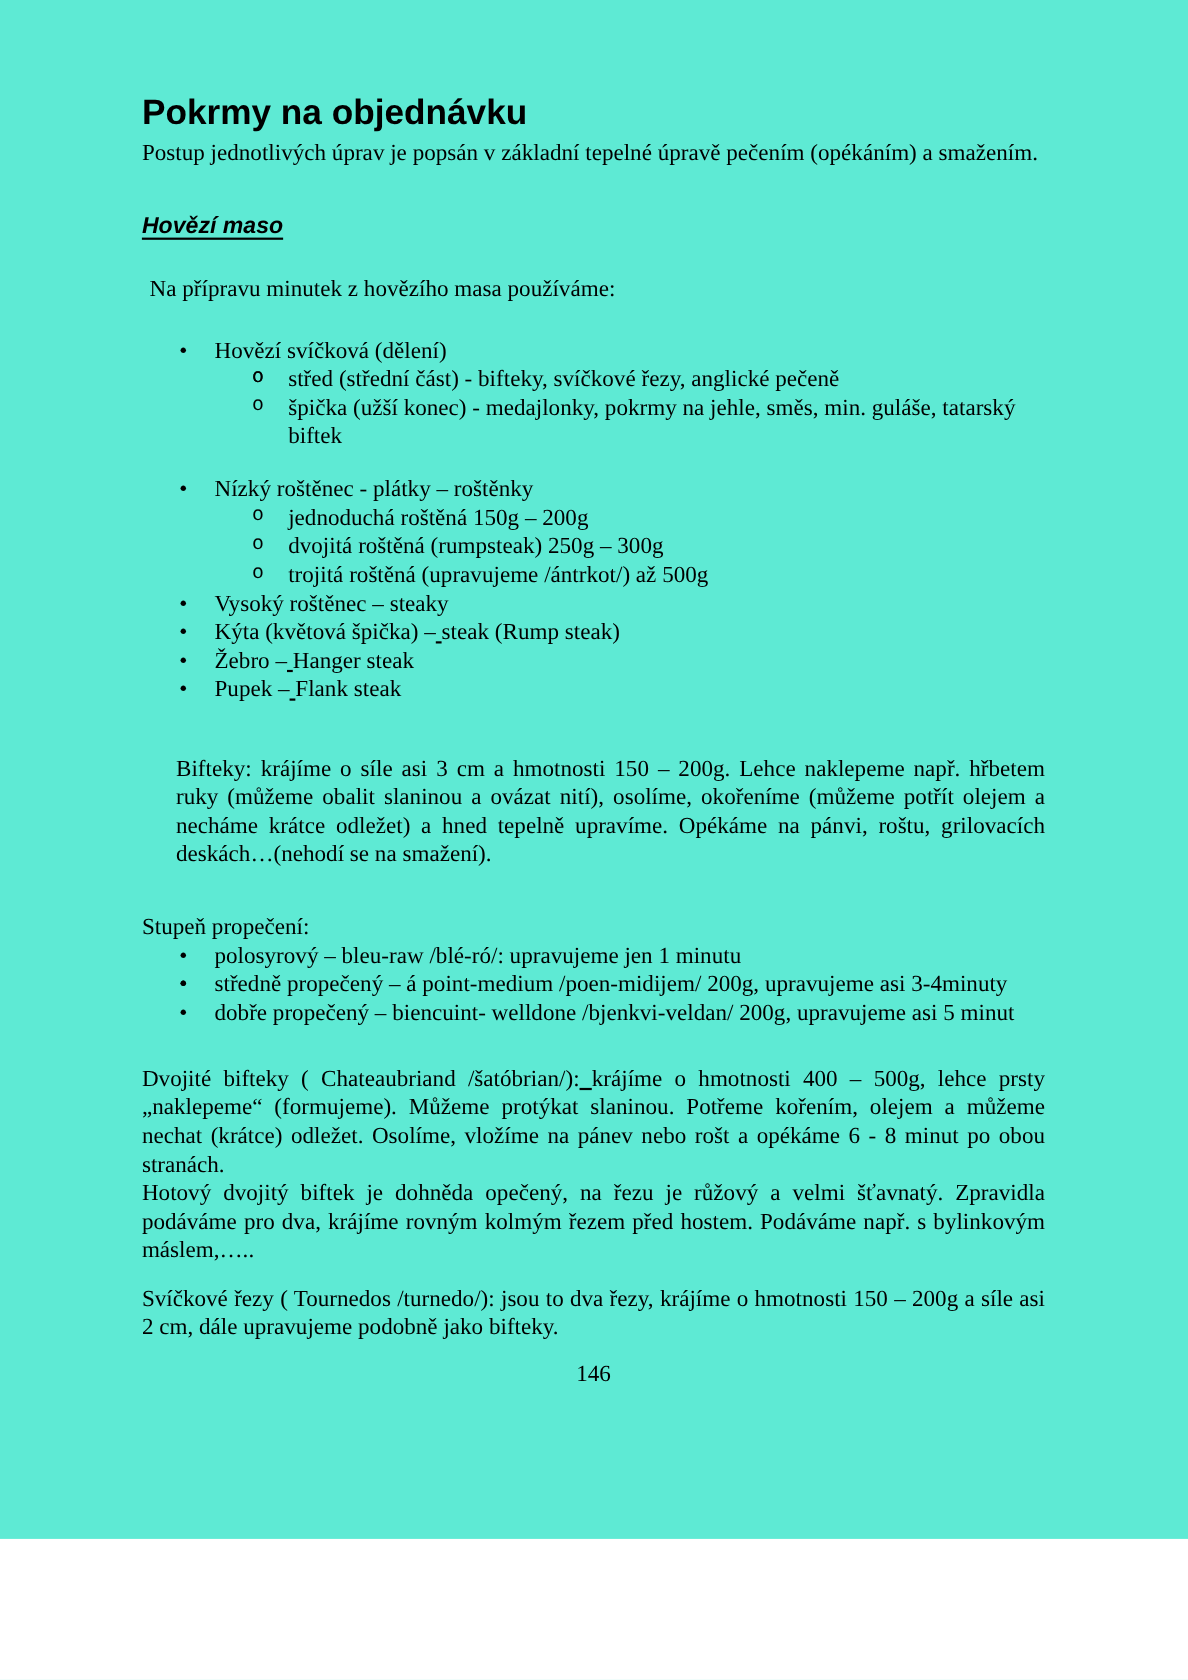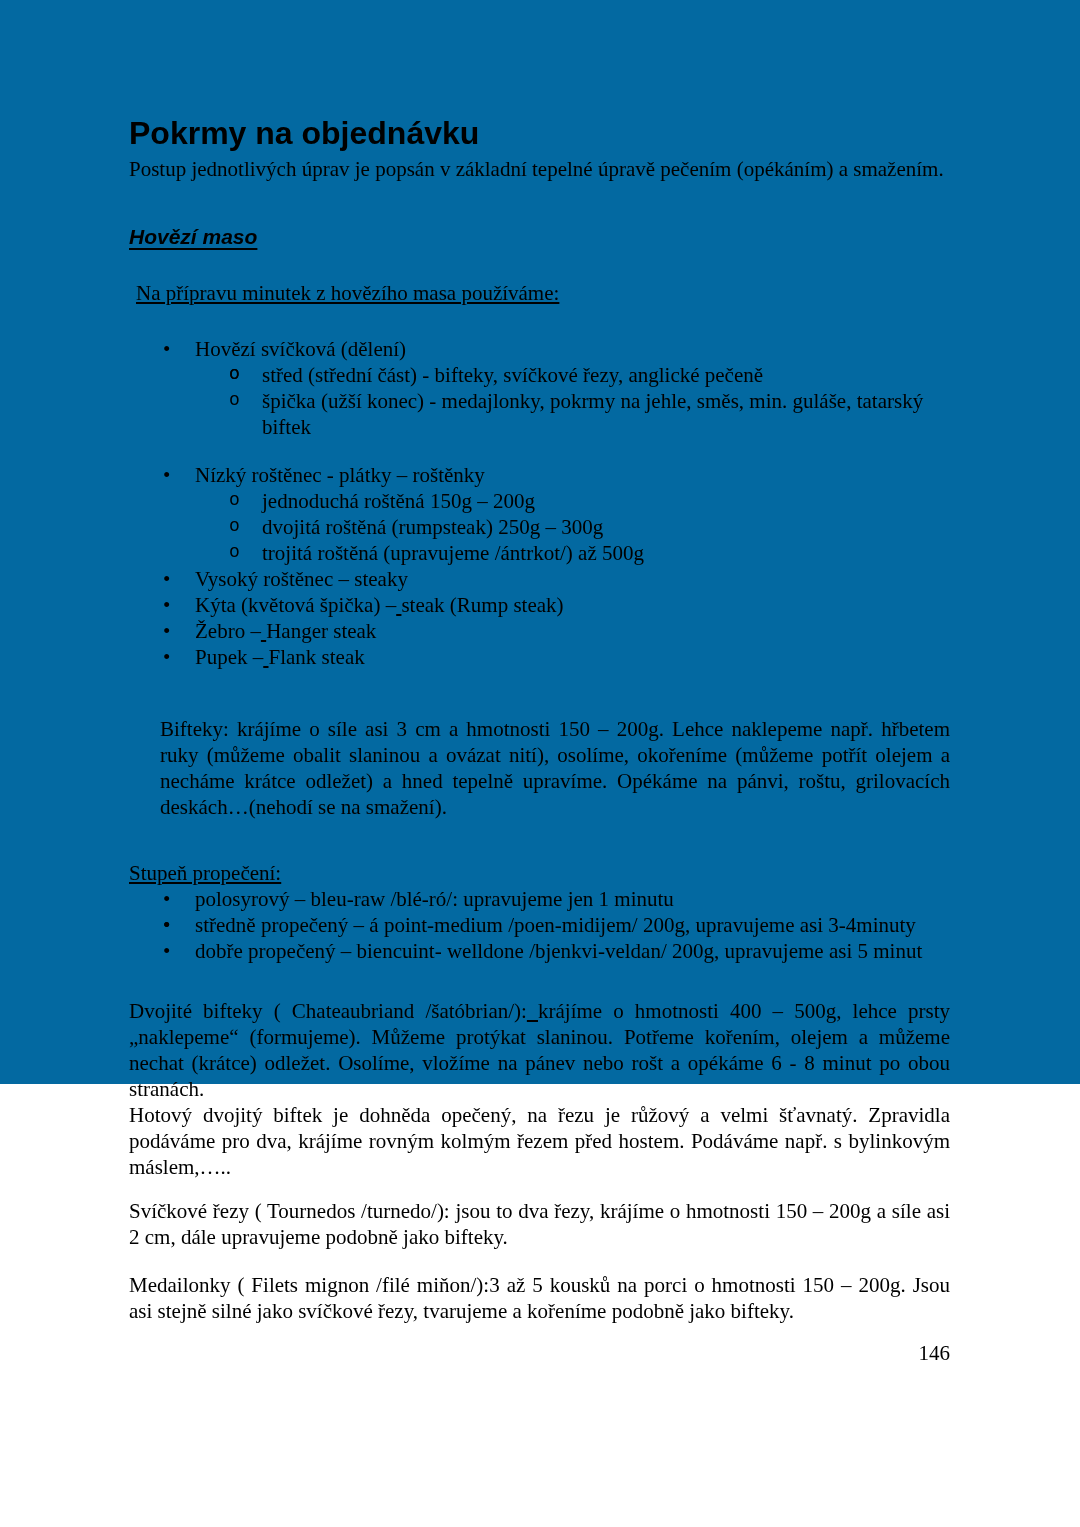--- a/index.html
+++ b/index.html
@@ -12,23 +12,23 @@
     height: 1527px;
     overflow: hidden;
     color: #000000;
     font-family: "Liberation Serif", "DejaVu Serif", serif;
     font-size: 21px;
     line-height: 26px;
   }
   .page {
     box-sizing: border-box;
     width: 1080px;
-    height: 1084px;
-    padding: 114px 130px 0 129px;
-    background: #0369a1;
+    height: 1399px;
+    padding: 83px 130px 0 129px;
+    background: #5eead4;
   }
   h1.doc-title {
     margin: 0 0 4px 0;
     font-family: "Liberation Sans", "DejaVu Sans", sans-serif;
     font-size: 32px;
     line-height: 38px;
     font-weight: bold;
     letter-spacing: 0;
   }
   p { margin: 0; }
@@ -39,21 +39,21 @@
     font-size: 21px;
     line-height: 30px;
     font-weight: bold;
     font-style: italic;
   }
   h2.section-heading .h2t {
     text-decoration: underline;
     text-decoration-thickness: 2px;
     text-underline-offset: 4px;
   }
-  .u { text-decoration: underline; }
+  .u { }
   .lead { margin: 28px 0 0 7px; }
   .list-a { margin-top: 30px; }
   .li1 {
     position: relative;
     padding-left: 66px;
   }
   .li1.gap { margin-top: 22px; }
   .m1 {
     position: absolute;
     left: 34px;
@@ -76,21 +76,21 @@
     text-decoration: underline;
   }
   .bifteky-para { margin: 46px 0 0 31px; }
   .stupen-heading { margin: 40px 0 0 0; }
   .dvojite-para { margin-top: 34px; }
   .dvojite-para2 { margin-top: 0; }
   .svickove-para { margin-top: 18px; }
   .medailonky-para { margin-top: 22px; }
   .pagenum {
     margin-top: 16px;
-    text-align: right;
+    text-align: center;
   }
 </style>
 </head>
 <body>
 
 <div class="page">
 
   <h1 class="doc-title">Pokrmy na objednávku</h1>
 
   <p class="just">Postup jednotlivých úprav je popsán v základní tepelné úpravě pečením (opékáním) a smažením.</p>
@@ -127,17 +127,16 @@
     <div class="li1"><span class="m1">•</span></div>
     <div class="li1"><span class="m1">•</span><span>středně propečený – á point-medium /poen-midijem/ 200g, upravujeme asi 3-4minuty</span></div>
     <div class="li1"><span class="m1">•</span><span>dobře propečený – biencuint- welldone /bjenkvi-veldan/ 200g, upravujeme asi 5 minut</span></div>
   </div>
 
   <p class="just dvojite-para"><span class="b">Dvojité bifteky ( Chateaubriand /šatóbrian/):</span><span class="usp"> </span><span>krájíme o hmotnosti 400 – 500g, lehce prsty „naklepeme“ (formujeme). Můžeme protýkat slaninou. Potřeme kořením, olejem a můžeme nechat (krátce) odležet. Osolíme, vložíme na pánev nebo rošt a opékáme 6 - 8 minut po obou stranách.</span></p>
   <p class="just dvojite-para2">Hotový dvojitý biftek je dohněda opečený, na řezu je růžový a velmi šťavnatý. Zpravidla podáváme pro dva, krájíme rovným kolmým řezem před hostem. Podáváme např. s bylinkovým máslem,…..</p>
 
   <p class="just svickove-para"><span class="b">Svíčkové řezy  ( Tournedos /turnedo/):</span><span> jsou to dva řezy, krájíme o hmotnosti 150 – 200g a síle asi 2 cm, dále upravujeme podobně jako bifteky.</span></p>
 
-  <p class="just medailonky-para"><span class="b">Medailonky ( Filets mignon /filé miňon/):</span><span>3 až 5 kousků na porci o hmotnosti 150 – 200g. Jsou asi stejně silné jako svíčkové řezy, tvarujeme a kořeníme podobně jako bifteky.</span></p>
 
   <div class="pagenum">146</div>
 
 </div>
 
 </body></html>

